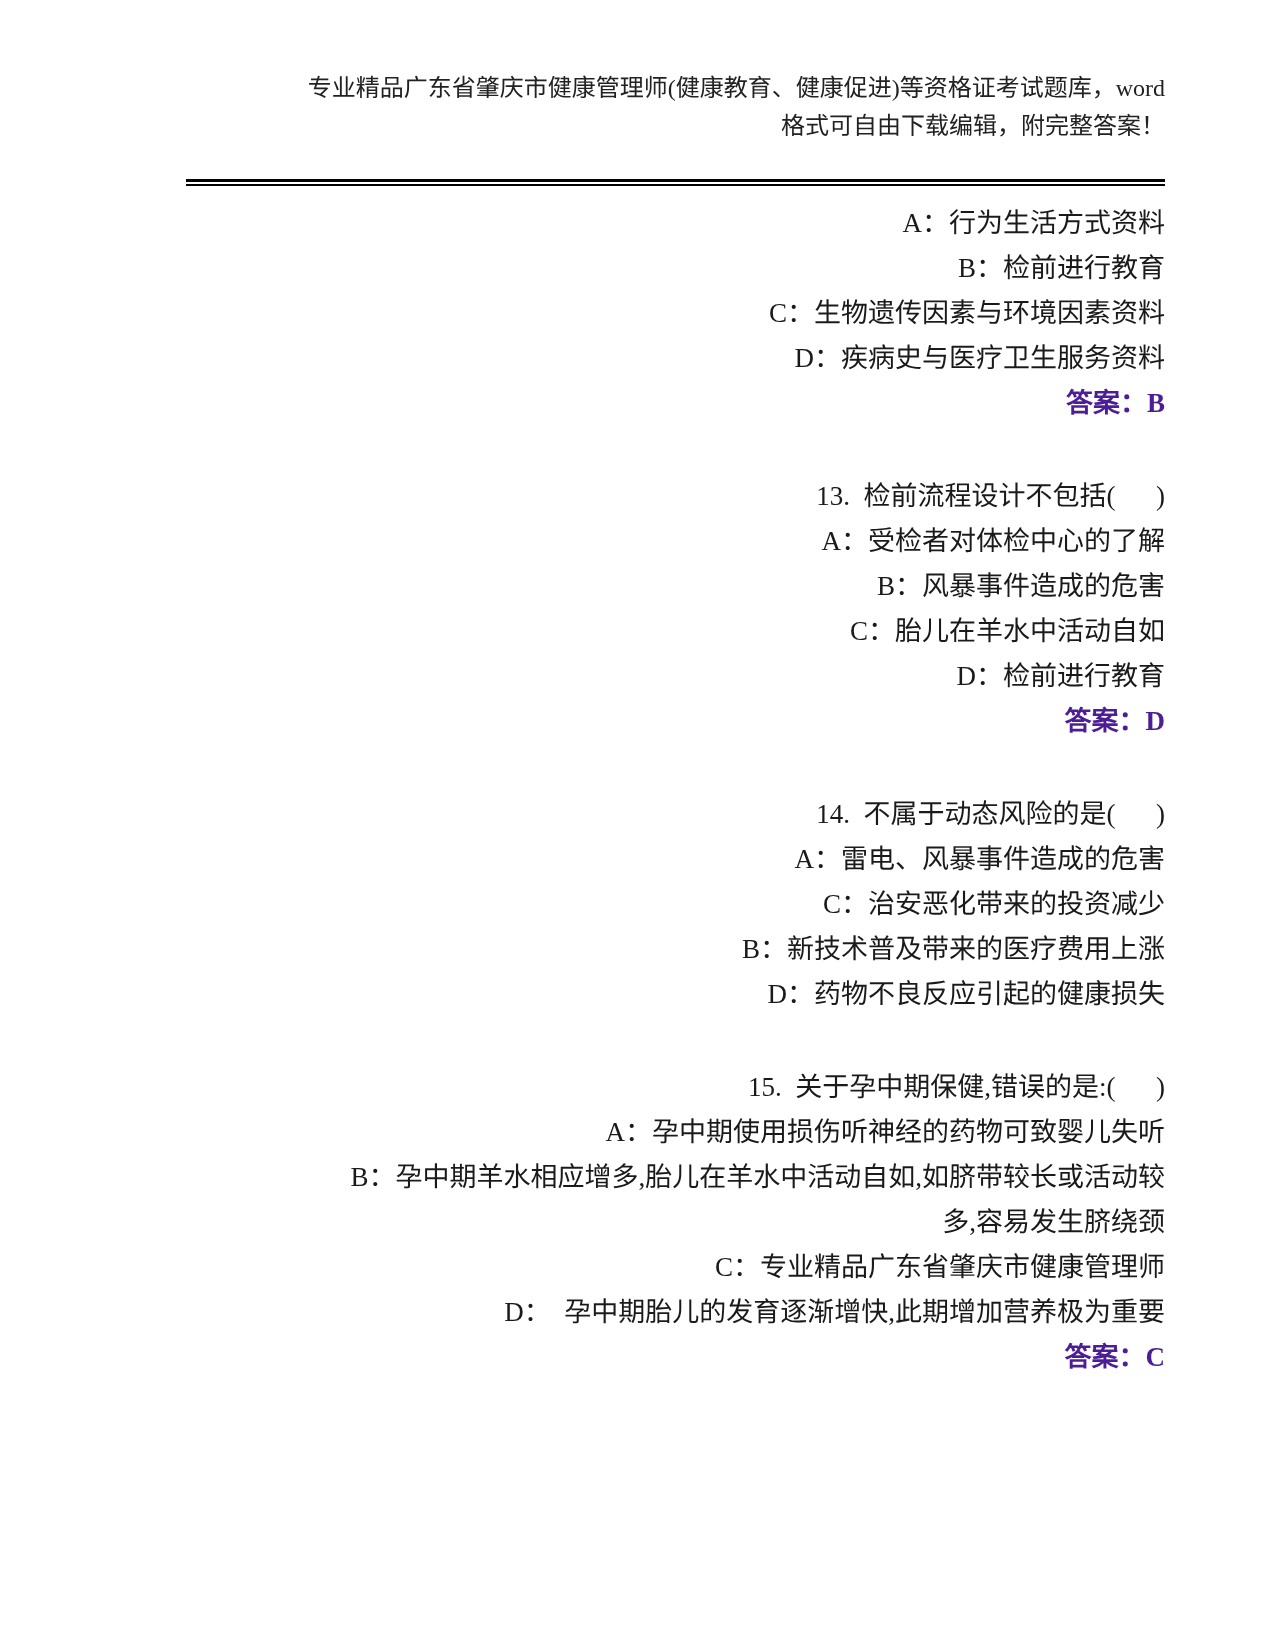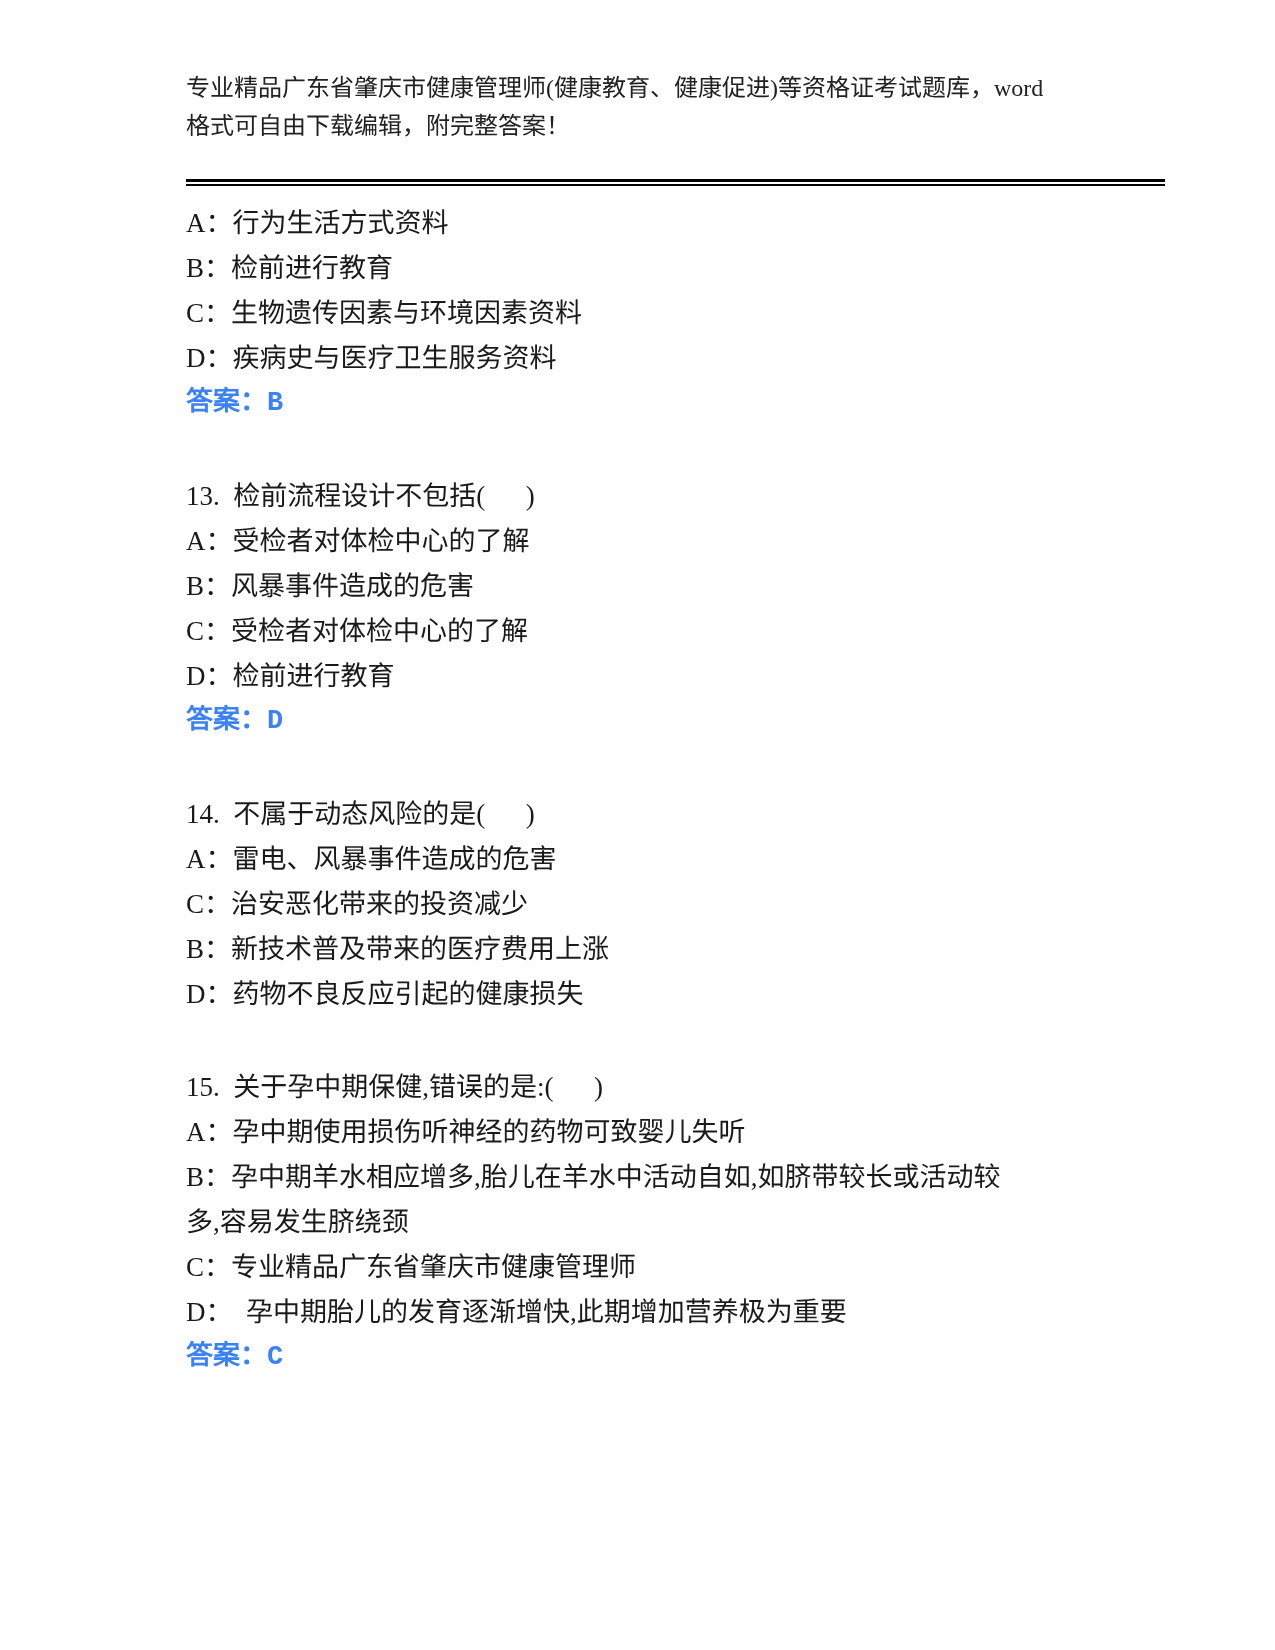--- a/index.html
+++ b/index.html
@@ -23,43 +23,44 @@
     width: 979px; 
   }
   .doc-header {
     padding-top: 69px;
     font-size: 24px;
     line-height: 38px;
     color: #222222;
   }
   .doc-header .line {
     white-space: pre-wrap;
+    text-align: right;
   }
   .divider {
     margin-top: 34px;
     height: 2px;
     border-top: 3px solid #000000;
     border-bottom: 2px solid #000000;
     background: transparent;
   }
   .qa-area {
     margin-top: 15px;
     font-size: 27px;
     line-height: 45px;
   }
   .block {
     margin-bottom: 48px;
+    text-align: right;
   }
   .line {
     white-space: pre-wrap; 
   }
   .answer {
     font-weight: bold;
-    color: #3b82f6;
-    font-family: Liberation Mono, monospace;
+    color: #4c1d95;
   }
 </style>
 </head>
 <body>
 
 <div class="page">
   <div class="content">
 
     <div class="doc-header">
       <div class="line">专业精品广东省肇庆市健康管理师(健康教育、健康促进)等资格证考试题库，word</div>
@@ -75,21 +76,21 @@
         <div class="line">B：检前进行教育</div>
         <div class="line">C：生物遗传因素与环境因素资料</div>
         <div class="line">D：疾病史与医疗卫生服务资料</div>
         <div class="line answer">答案：B</div>
       </div>
 
       <div class="block">
         <div class="line">13.  检前流程设计不包括(      )</div>
         <div class="line">A：受检者对体检中心的了解</div>
         <div class="line">B：风暴事件造成的危害</div>
-        <div class="line">C：受检者对体检中心的了解</div>
+        <div class="line">C：胎儿在羊水中活动自如</div>
         <div class="line">D：检前进行教育</div>
         <div class="line answer">答案：D</div>
       </div>
 
       <div class="block">
         <div class="line">14.  不属于动态风险的是(      )</div>
         <div class="line">A：雷电、风暴事件造成的危害</div>
         <div class="line">C：治安恶化带来的投资减少</div>
         <div class="line">B：新技术普及带来的医疗费用上涨</div>
         <div class="line">D：药物不良反应引起的健康损失</div>

